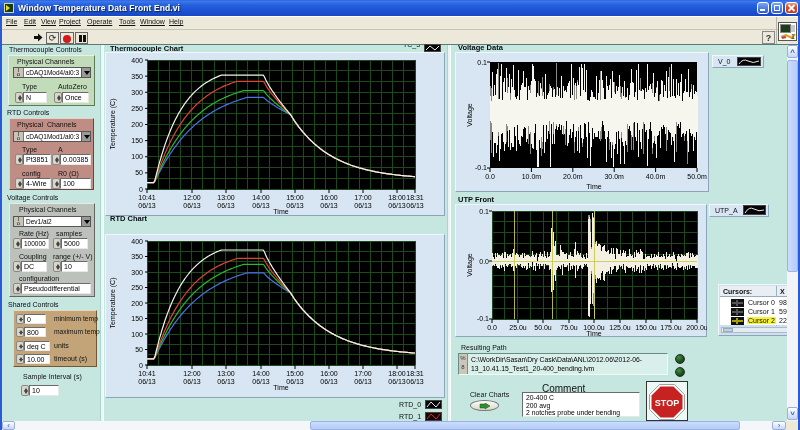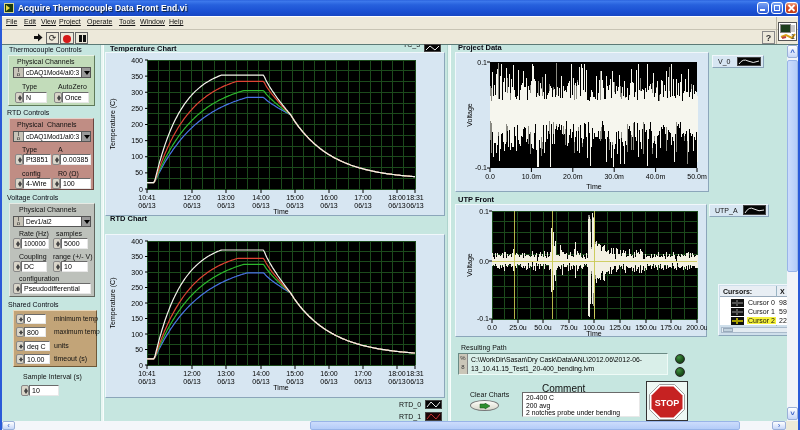--- a/index.html
+++ b/index.html
@@ -17,21 +17,21 @@
 .dd .tx{position:absolute;left:12px;top:1px;font-size:6.5px;color:#000;white-space:nowrap}
 .dd .ar{position:absolute;right:0;top:0;bottom:0;width:9px;background:#999;border-left:1px solid #555}
 .dd .ar:before{content:"";position:absolute;left:1.5px;top:3px;border-left:3px solid transparent;border-right:3px solid transparent;border-top:4px solid #000}
 .led{position:absolute;width:10px;height:10px;border-radius:50%;background:radial-gradient(circle at 35% 30%,#3f8f3f,#1a4f1a 60%,#113511);border:1px solid #2a2a2a}
 </style></head><body>
 
 <div class="abs" style="left:0;top:0;width:800px;height:16px;background:linear-gradient(180deg,#2a62dd 0%,#3d79ec 8%,#2761dd 30%,#1b51d3 70%,#1747c4 100%)"></div>
 <div class="abs" style="left:4px;top:3px;width:10px;height:10px;background:#1a3a10;border:1px solid #d8d890">
     <div class="abs" style="left:1px;top:1px;width:0;height:0;border-left:4px solid #e8d840;border-top:3px solid transparent;border-bottom:3px solid transparent"></div>
   </div>
-<div class="abs" style="left:18px;top:3px;font-size:8.5px;font-weight:bold;color:#fff;text-shadow:1px 1px 1px #123;letter-spacing:.1px">Acquire Thermocouple Data Front End.vi</div>
+<div class="abs" style="left:18px;top:3px;font-size:8.5px;font-weight:bold;color:#fff;text-shadow:1px 1px 1px #123;letter-spacing:.1px">Window Temperature Data Front End.vi</div>
 <div class="abs" style="left:757px;top:2px;width:12px;height:12px;border-radius:3px;background:linear-gradient(#7ba4f3,#2a5ad8);border:1px solid #fff">
     <div class="abs" style="left:2px;bottom:2px;width:5px;height:2px;background:#fff"></div>
   </div>
 <div class="abs" style="left:771px;top:2px;width:12px;height:12px;border-radius:3px;background:linear-gradient(#7ba4f3,#2a5ad8);border:1px solid #fff">
     <div class="abs" style="left:2px;top:2px;width:6px;height:6px;border:1.5px solid #fff"></div>
   </div>
 <div class="abs" style="left:785px;top:2px;width:13px;height:12px;border-radius:3px;background:linear-gradient(#f0a080,#d8502a 40%,#c03a18);border:1px solid #fff">
     <svg width="11" height="10">
       <path d="M2.5 2 L8.5 8 M8.5 2 L2.5 8" stroke="#fff" stroke-width="1.8"></path>
     </svg>
@@ -150,21 +150,21 @@
 <div class="spin" style="left:16px;top:341px;height:10px"></div>
 <div class="fld" style="left:24px;top:341px;width:26px;height:10px">deg C</div>
 <div class="lbl" style="left:54px;top:342px">units</div>
 <div class="spin" style="left:16px;top:354px;height:10px"></div>
 <div class="fld" style="left:24px;top:354px;width:26px;height:10px">10.00</div>
 <div class="lbl" style="left:54px;top:355px">timeout (s)</div>
 <div class="lbl" style="left:23px;top:373px">Sample Interval (s)</div>
 <div class="spin" style="left:21px;top:385px;height:11px"></div>
 <div class="fld" style="left:29px;top:385px;width:30px;height:11px">10</div>
 
-<div class="blbl" style="left:110px;top:44px">Temperature Chart</div>
+<div class="blbl" style="left:110px;top:44px">Thermocouple Chart</div>
 <div class="abs" style="left:403px;top:45px;height:5px;width:20px;overflow:hidden">
     <div style="margin-top:-4px;font-size:7px;color:#111">TC_3</div>
   </div>
 <div class="abs" style="left:424px;top:44px;width:17px;height:8px;background:#050505;border:1px solid #444">
     <svg width="15" height="6" viewBox="0 0 15 6">
       <path d="M1 5 L5 1 L10 5 L14 1" stroke="#e8e8e8" fill="none"></path>
     </svg>
   </div>
 <div class="panel" style="left:105px;top:52px;width:340px;height:164px"></div>
 <svg class="abs" style="left:105px;top:52px" width="340" height="164" font-family="Liberation Sans,sans-serif">
@@ -370,21 +370,21 @@
     <svg width="15" height="7" viewBox="0 0 15 7">
       <path d="M1 6 L5 1 L10 6 L14 1" stroke="#e8e8e8" fill="none"></path>
     </svg>
   </div>
 <div class="lbl" style="left:399px;top:413px">RTD_1</div>
 <div class="abs" style="left:425px;top:412px;width:17px;height:9px;background:#1a0505;border:1px solid #444">
     <svg width="15" height="7" viewBox="0 0 15 7">
       <path d="M1 6 L5 1 L10 6 L14 1" stroke="#c03030" fill="none"></path>
     </svg>
   </div>
-<div class="blbl" style="left:458px;top:43px">Project Data</div>
+<div class="blbl" style="left:458px;top:43px">Voltage Data</div>
 <div class="panel" style="left:455px;top:52px;width:254px;height:140px"></div>
 <svg class="abs" style="left:455px;top:52px" width="254" height="140" font-family="Liberation Sans,sans-serif">
 <g transform="translate(-455,-52)">
 <rect x="490" y="62" width="207" height="106" fill="#000"></rect>
 
 <path d="M490 86V140M491 88V153M498 63V136M506 69V142M507 78V131M510 93V141M522 89V131M528 92V144M530 85V154M533 88V126M538 81V127M541 88V156M542 77V149M549 84V134M553 87V134M556 63V126M563 93V135M565 92V145M574 85V153M576 86V124M577 80V126M578 97V131M582 86V147M600 71V141M601 79V139M604 102V123M609 95V150M610 88V140M612 76V145M614 82V127M620 86V122M621 93V138M625 97V135M627 92V152M631 94V150M633 97V150M640 78V131M643 98V154M652 83V154M654 98V141M656 87V136M659 95V123M666 94V151M669 67V122M676 101V152M684 102V141M687 95V164M691 84V130" stroke="#8a8a82" stroke-width="1" shape-rendering="crispEdges"></path>
 <path d="M490 96V121M491 101V123M492 72V132M493 96V157M494 85V143M495 95V143M496 74V153M497 69V145M498 99V132M499 99V161M500 76V149M501 64V134M502 100V133M503 82V142M504 78V151M505 92V144M506 68V124M507 93V126M508 87V147M509 74V130M510 100V150M511 79V143M512 87V147M513 65V147M514 90V127M515 97V136M516 99V151M517 96V125M518 70V140M519 100V144M520 90V146M521 85V136M522 83V137M523 71V129M524 87V127M525 87V128M526 78V142M527 100V139M528 86V126M529 90V134M530 93V132M531 81V144M532 64V148M533 66V149M534 79V133M535 81V124M536 97V150M537 93V167M538 95V167M539 96V140M540 83V148M541 89V137M542 96V142M543 92V125M544 99V153M545 74V142M546 99V125M547 95V139M548 93V131M549 91V121M550 86V167M551 88V124M552 97V144M553 90V122M554 89V144M555 97V129M556 95V124M557 87V130M558 96V127M559 88V124M560 98V130M561 76V125M562 98V134M563 86V126M564 91V134M565 90V129M566 92V121M567 86V146M568 83V143M569 81V135M570 98V129M571 64V138M572 95V132M573 78V124M574 100V142M575 83V137M576 99V131M577 82V151M578 85V127M579 67V153M580 96V125M581 64V138M582 68V143M583 90V139M584 64V123M585 92V124M586 70V137M587 100V158M588 100V122M589 101V133M590 97V166M591 90V147M592 92V128M593 97V139M594 97V133M595 99V137M596 76V137M597 100V137M598 93V131M599 80V139M600 100V131M601 71V127M602 80V121M603 88V125M604 99V131M605 99V139M606 76V162M607 86V137M608 90V131M609 85V139M610 79V142M611 98V158M612 71V142M613 82V167M614 92V149M615 94V144M616 86V132M617 91V154M618 87V131M619 75V139M620 97V164M621 99V132M622 87V142M623 96V146M624 81V164M625 98V141M626 97V145M627 88V124M628 100V129M629 95V126M630 83V131M631 69V135M632 82V137M633 83V123M634 97V122M635 92V137M636 70V141M637 100V123M638 64V157M639 90V130M640 91V142M641 91V149M642 89V129M643 90V122M644 99V124M645 88V132M646 92V130M647 64V166M648 90V139M649 86V129M650 84V122M651 89V131M652 93V148M653 73V143M654 97V136M655 93V144M656 88V158M657 81V136M658 101V135M659 101V131M660 94V148M661 80V127M662 81V129M663 97V125M664 85V127M665 91V134M666 71V127M667 98V140M668 77V130M669 91V132M670 97V133M671 64V145M672 96V137M673 79V141M674 96V162M675 98V134M676 79V122M677 95V126M678 83V124M679 96V128M680 82V122M681 74V137M682 101V134M683 93V133M684 91V136M685 79V134M686 92V131M687 92V141M688 69V152M689 97V129M690 92V133M691 89V136M692 99V134M693 85V151M694 94V137M695 91V140M696 92V132M697 96V162" stroke="#f6f6ee" stroke-width="1" shape-rendering="crispEdges"></path>
 
 <text x="487" y="65" text-anchor="end" font-size="7">0.1</text>
 <line x1="487" y1="62" x2="490" y2="62" stroke="#000"></line>

